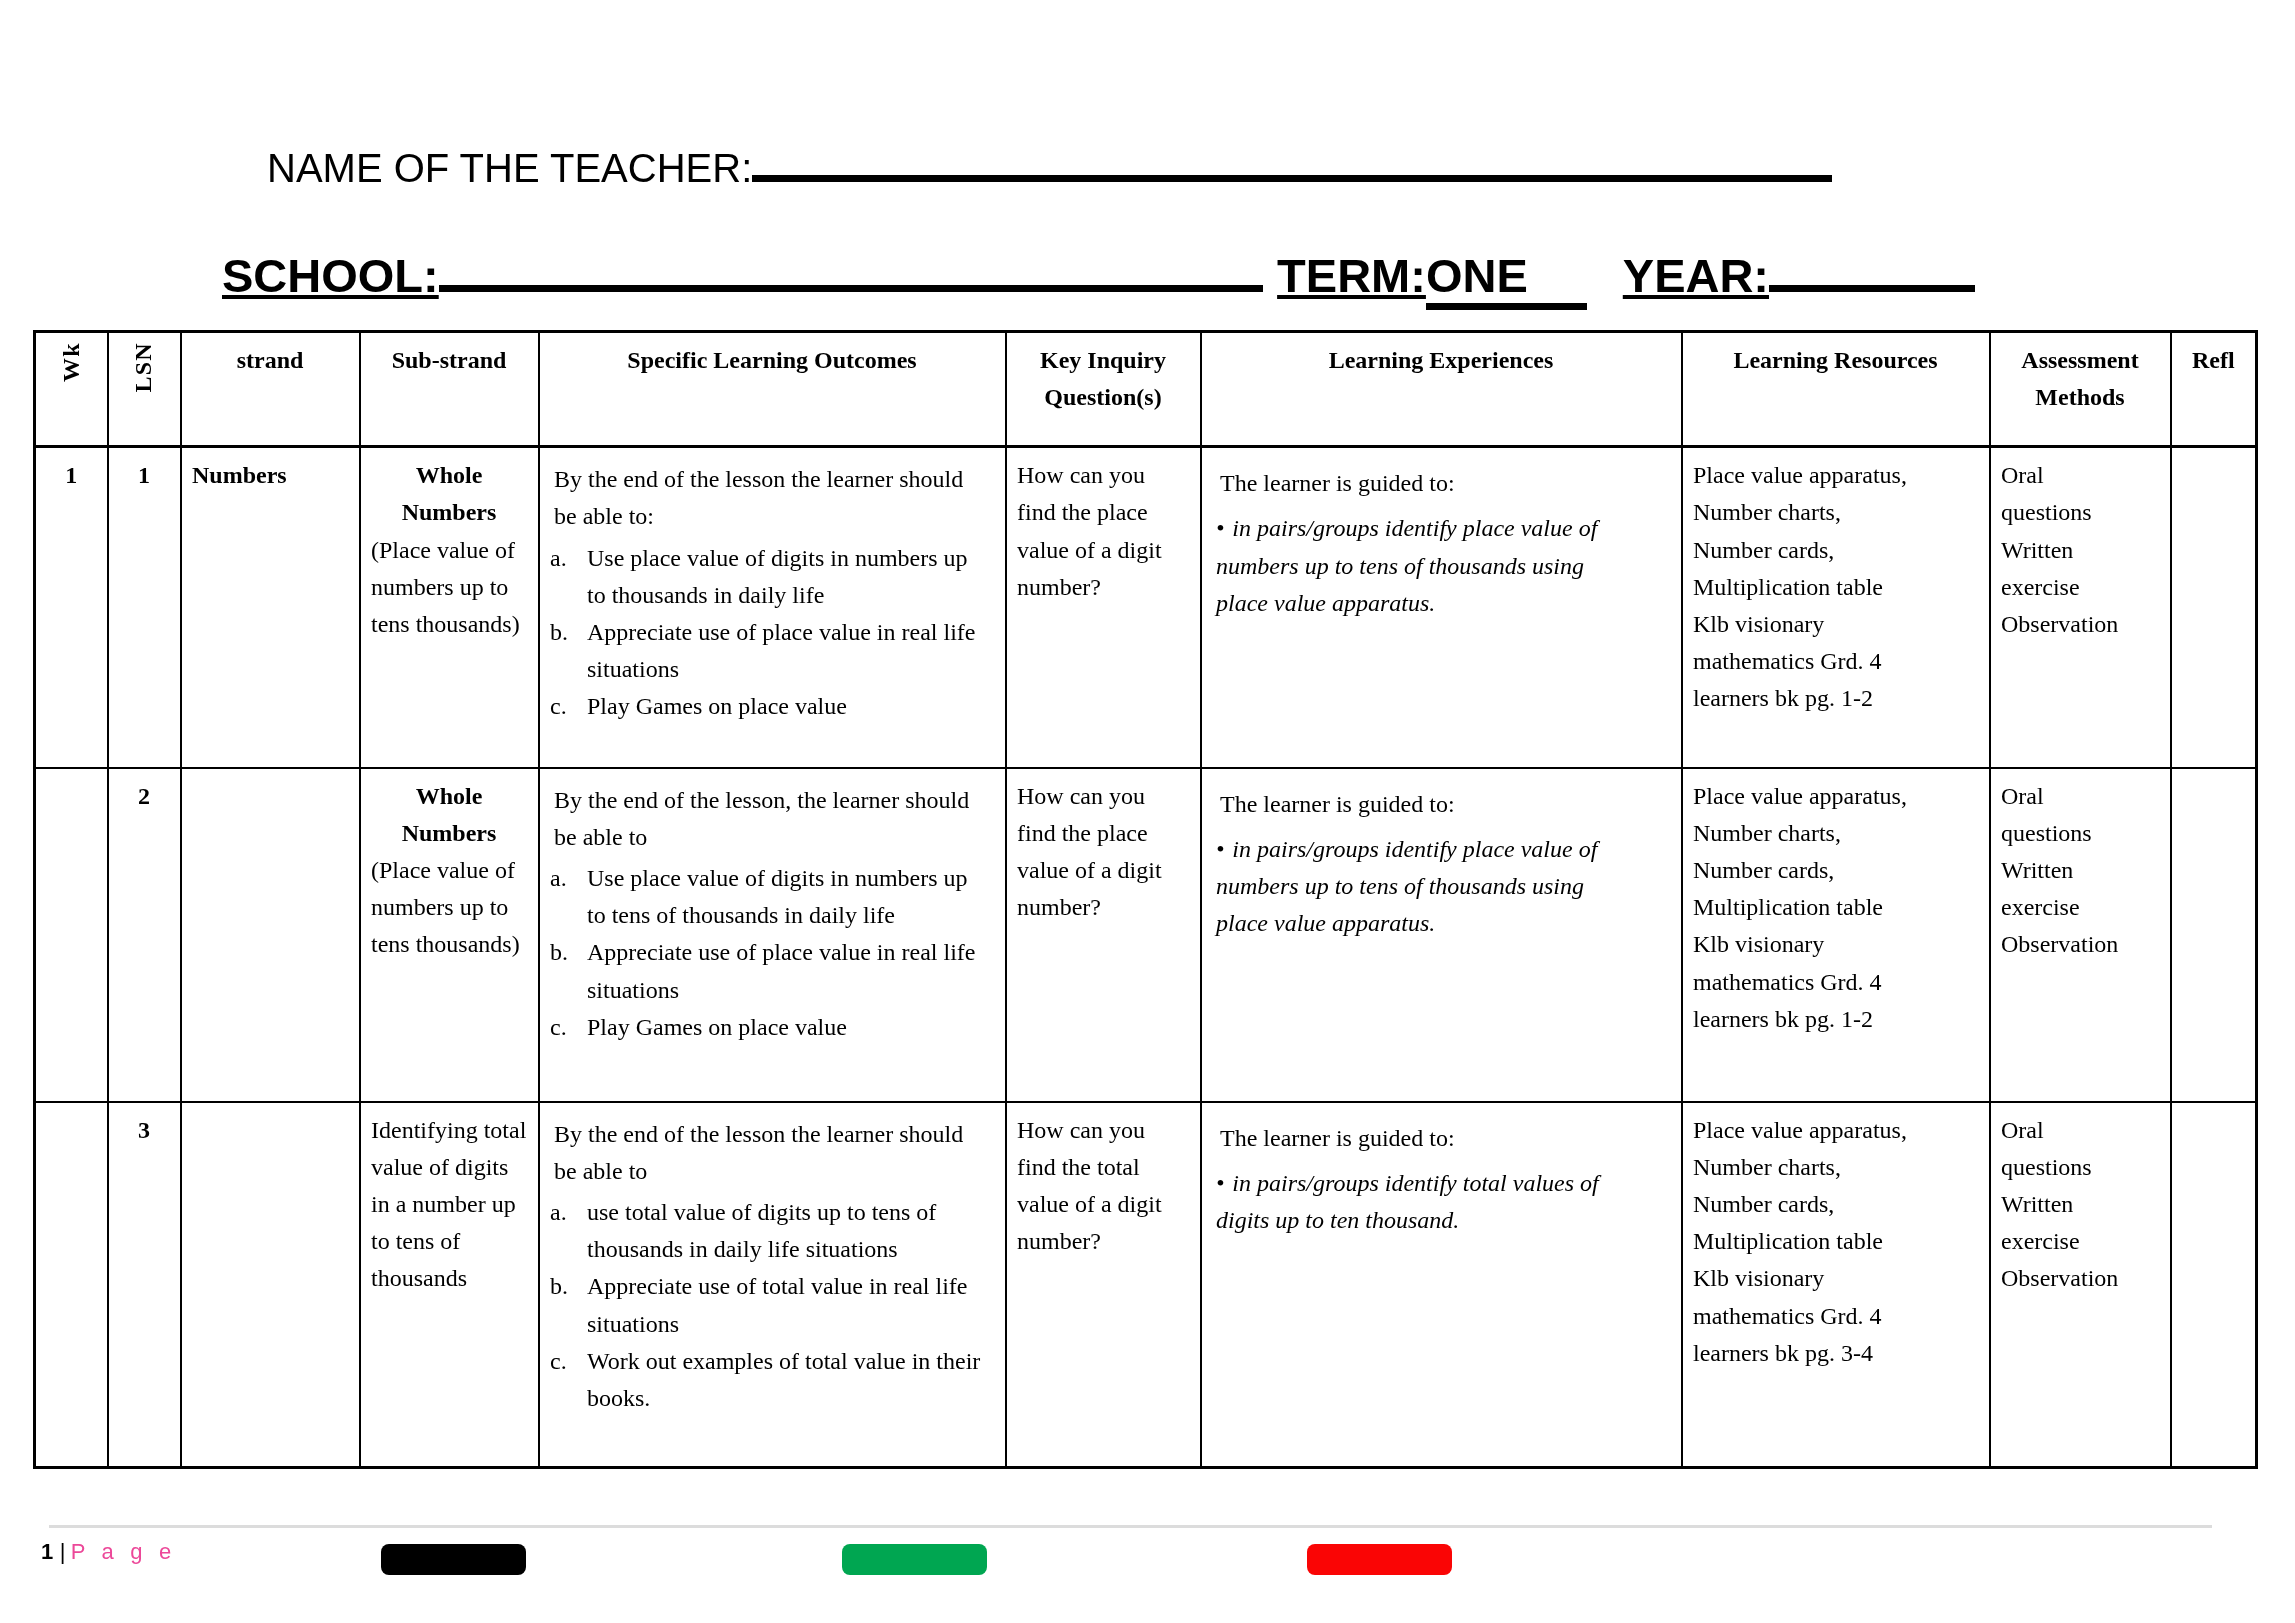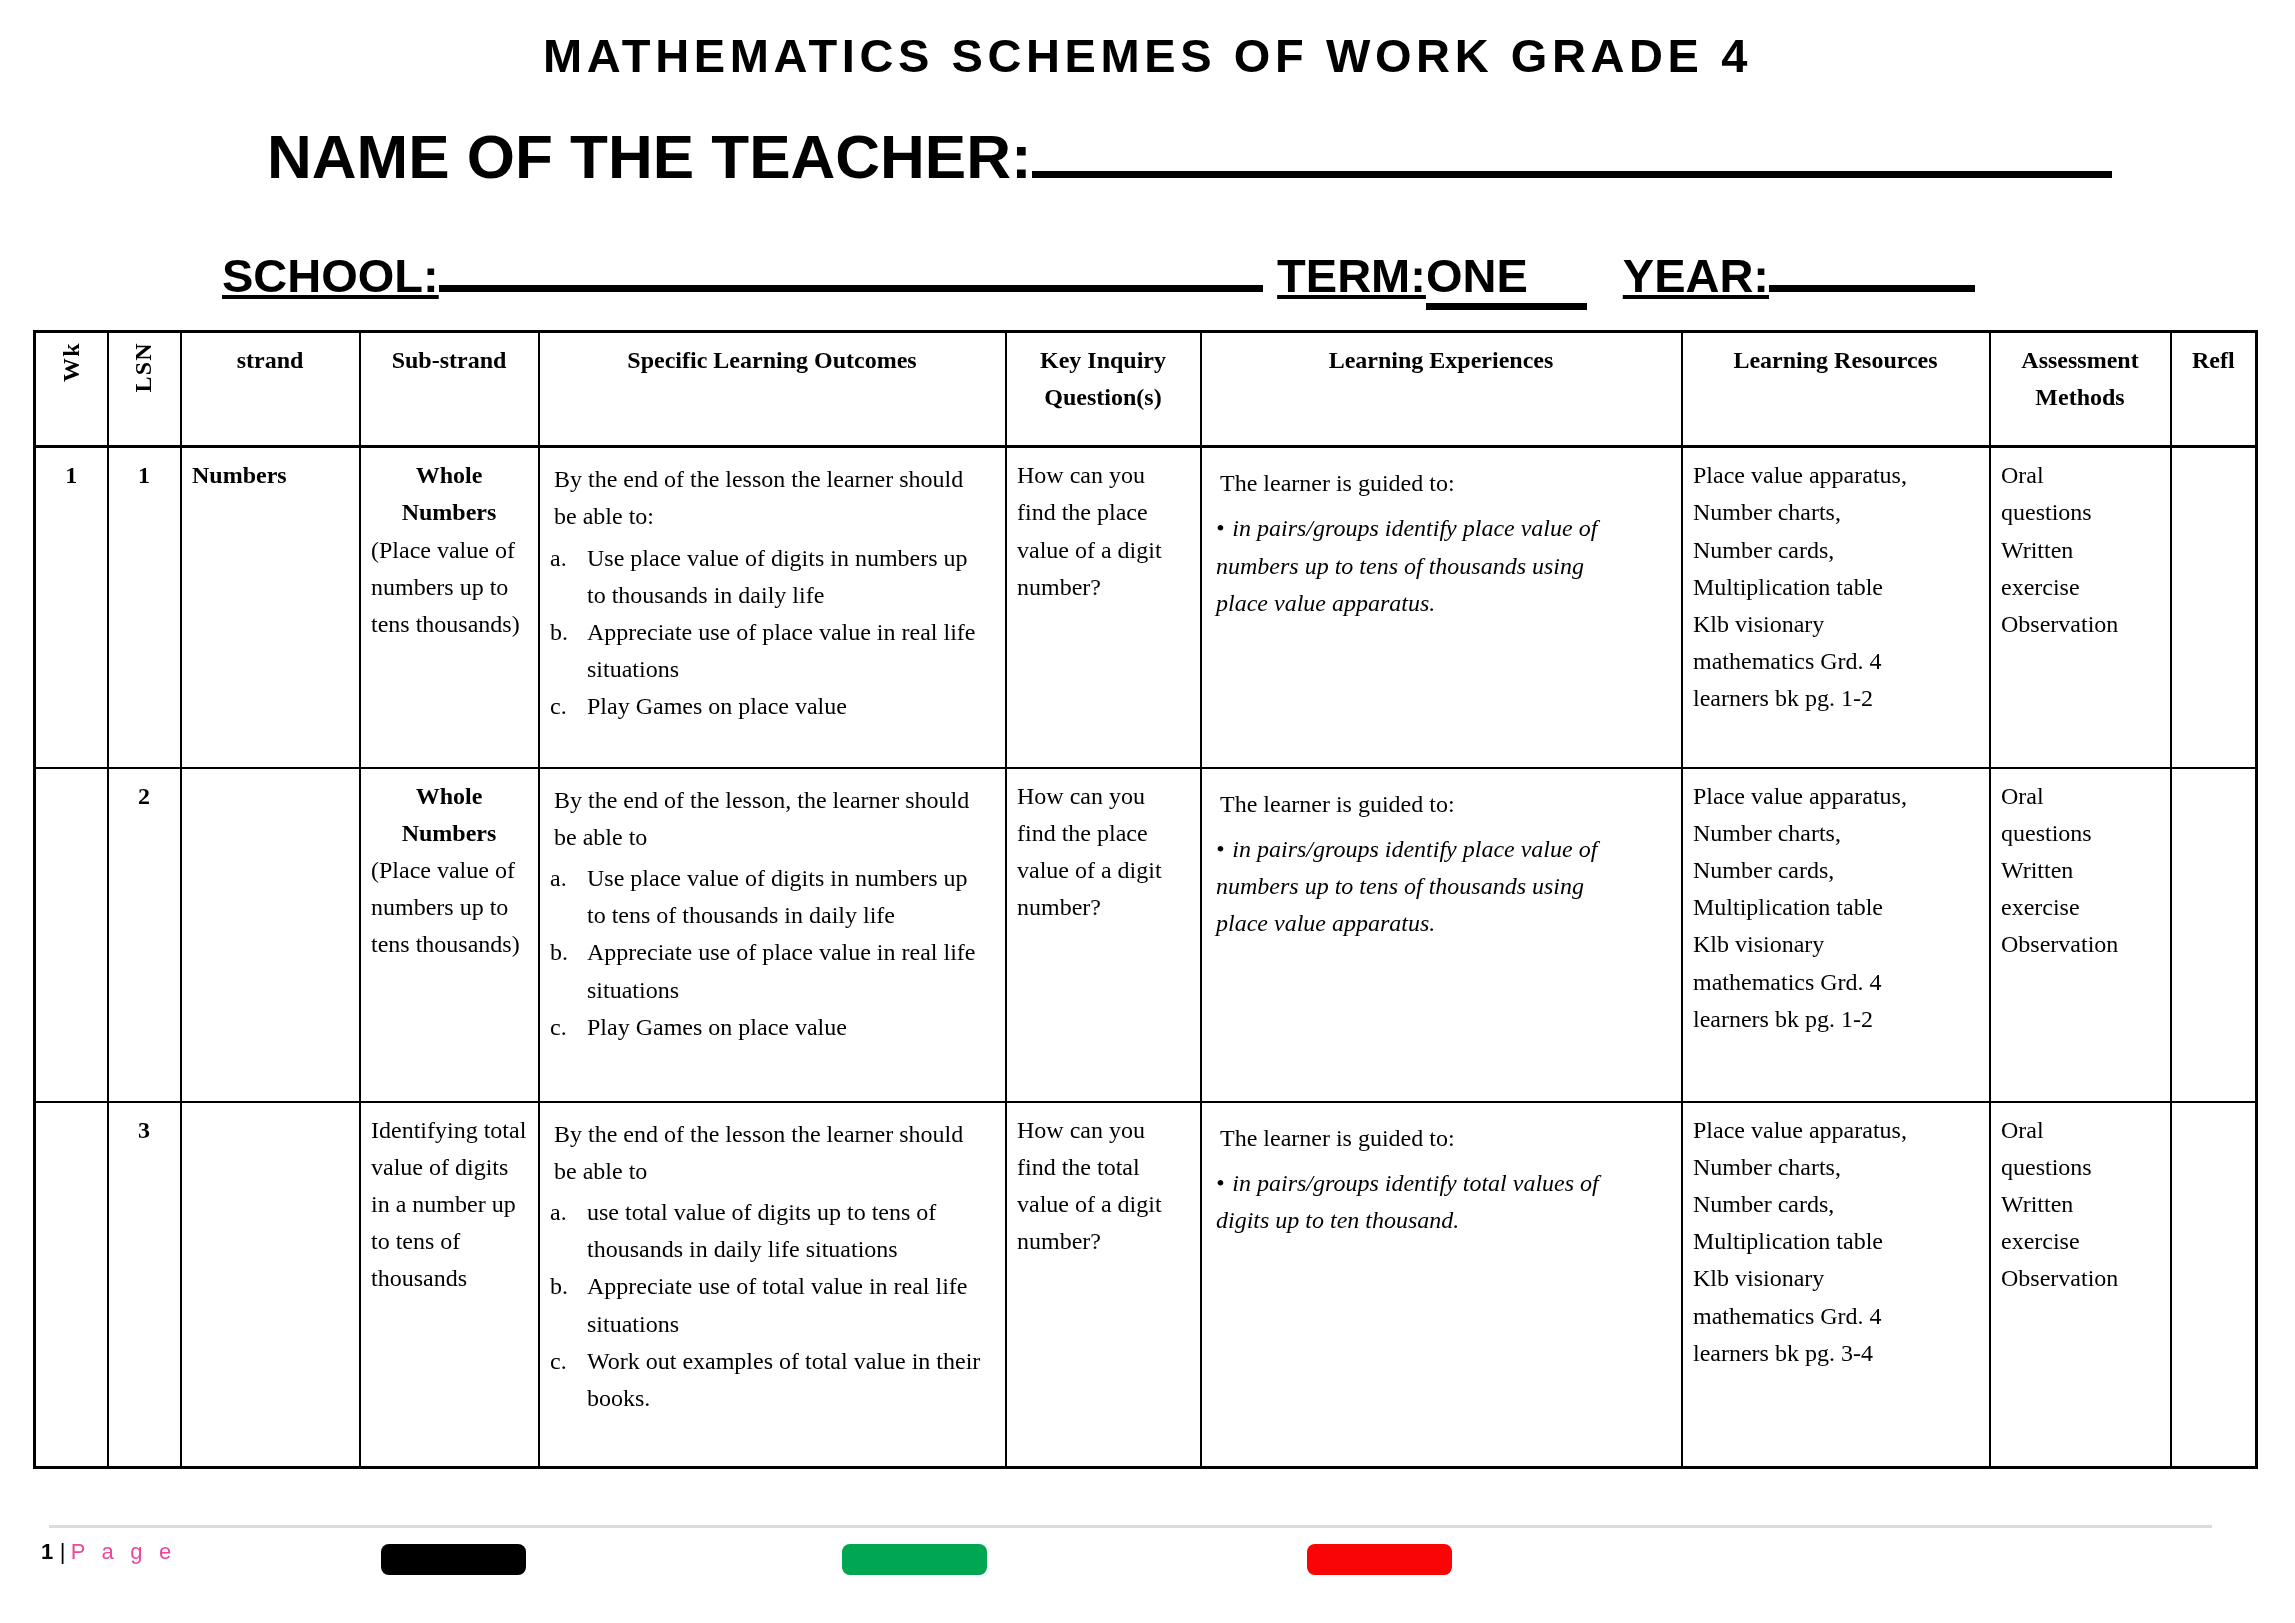--- a/index.html
+++ b/index.html
@@ -20,24 +20,24 @@
     width:100%;
     text-align:center;
     font-family:"Liberation Sans",sans-serif;
     font-weight:bold;
     font-size:47px;
     letter-spacing:4.6px;
     white-space:nowrap;
   }
   .teacher-line{
     position:absolute;
-    top:121px; left:267px;
+    top:137px; left:267px;
     font-family:"Liberation Sans",sans-serif;
-    font-weight:bold;
-    font-size:62px;
+    font-weight:normal;
+    font-size:40px;
     white-space:nowrap;
   }
   .school-line{
     position:absolute;
     top:247px; left:222px;
     font-family:"Liberation Sans",sans-serif;
     font-weight:bold;
     font-size:47px;
     white-space:nowrap;
     text-decoration:underline;
@@ -132,21 +132,20 @@
   }
   .bar-black{left:381px;background:#000000;}
   .bar-green{left:842px;background:#00A651;}
   .bar-red{left:1307px;background:#FA0505;}
 </style>
 </head>
 <body>
 
 <div class="page">
 
-  <div class="doc-title">MATHEMATICS SCHEMES OF WORK GRADE 4</div>
 
   <div class="teacher-line">
     <span>NAME OF THE TEACHER:</span><span class="blank blank-teacher"></span>
   </div>
 
   <div class="school-line">
     <span>SCHOOL:</span><span class="blank blank-school"></span><span class="term-label">TERM:</span><span class="term-value">ONE</span><span class="year-label">YEAR:</span><span class="blank blank-year"></span>
   </div>
 
   <table class="schemes">

